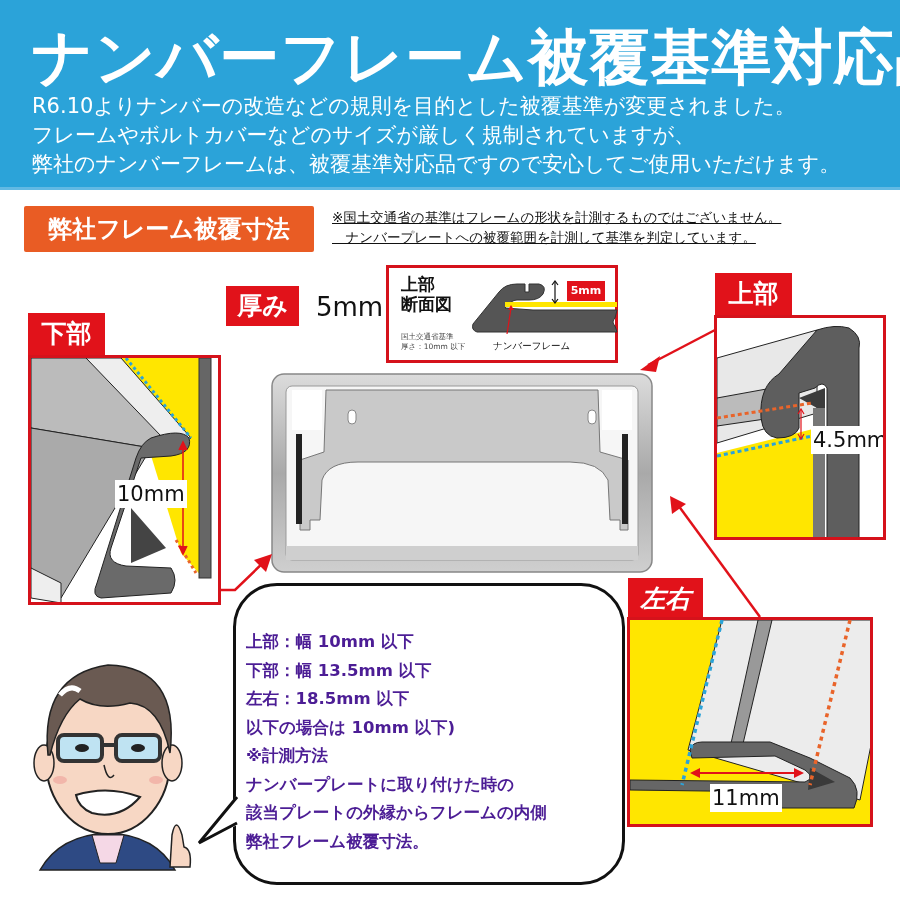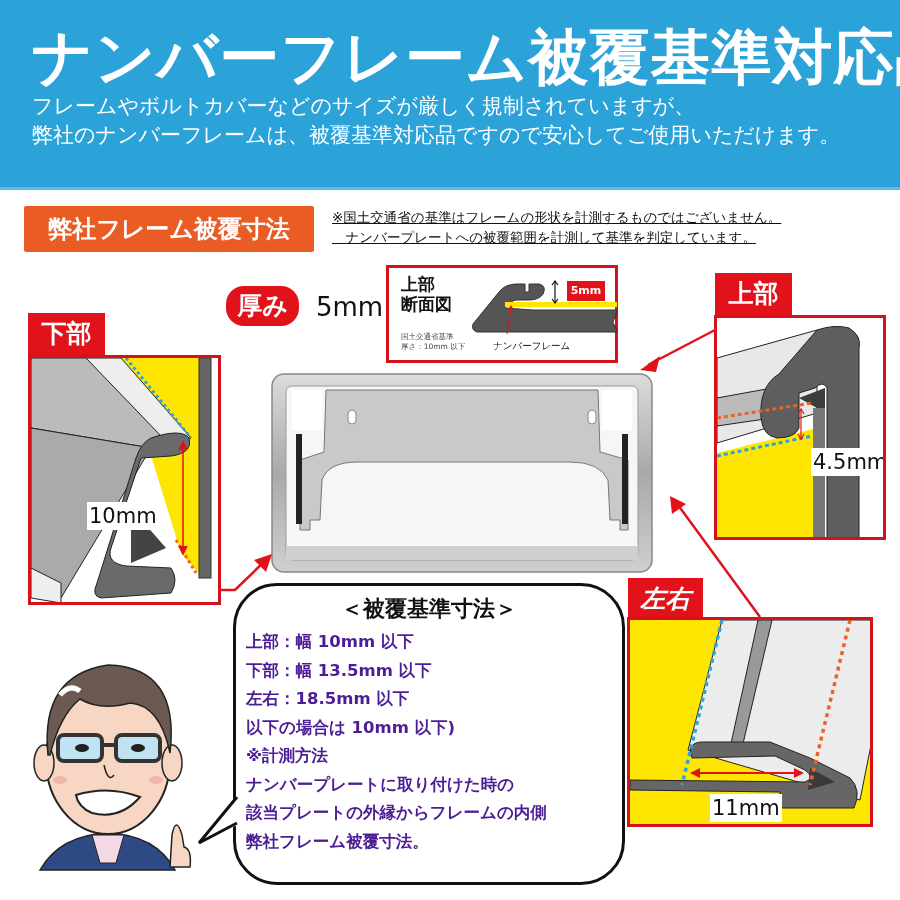--- a/index.html
+++ b/index.html
@@ -8,56 +8,57 @@
 
   .header { position: absolute; left: 0; top: 0; width: 900px; height: 190px; background: #2ba3d9; color: #fff; }
   .header-title { position: absolute; left: 32px; top: 18px; font-size: 60px; font-weight: bold; letter-spacing: 1px; white-space: nowrap; }
   .header-lines { position: absolute; left: 32px; top: 92px; font-size: 21px; line-height: 29px; white-space: nowrap; }
   .header-bottom { position: absolute; left: 0; top: 187px; width: 900px; height: 3px; background: #62b9e3; }
 
   .orange-badge { position: absolute; left: 24px; top: 206px; width: 290px; height: 46px; background: #e95c24; border-radius: 2px; color: #fff; font-size: 24px; font-weight: bold; line-height: 46px; text-align: center; }
   .note { position: absolute; left: 332px; top: 207px; font-size: 13.5px; line-height: 20px; color: #111; white-space: nowrap; text-decoration: underline; }
 
   .red-label { position: absolute; background: #e1121a; color: #fff; font-weight: bold; text-align: center; }
-  .thickness-label { left: 226px; top: 286px; width: 73px; height: 40px; font-size: 25px; line-height: 40px; border-radius: 18px; }
+  .thickness-label { left: 226px; top: 286px; width: 73px; height: 40px; font-size: 25px; line-height: 40px; }
   .thickness-value { position: absolute; left: 316px; top: 292px; font-size: 26px; color: #111; }
 
   .section-box { position: absolute; left: 386px; top: 265px; width: 232px; height: 98px; border: 3px solid #d5121b; background: #fff; }
   .section-title { position: absolute; left: 12px; top: 6px; font-size: 17px; font-weight: bold; line-height: 20px; color: #111; }
   .section-std { position: absolute; left: 12px; top: 64px; font-size: 7.5px; line-height: 10px; color: #444; }
   .section-frame-label { position: absolute; left: 104px; top: 72px; font-size: 9.5px; font-weight: normal; color: #111; }
   .section-5mm { position: absolute; left: 178px; top: 13px; width: 38px; height: 20px; background: #e1121a; color: #fff; font-size: 11px; font-weight: bold; line-height: 20px; text-align: center; }
   .section-svg { position: absolute; left: 80px; top: 4px; }
 
   .detail-box { position: absolute; border: 3px solid #d5121b; background: #fff; overflow: hidden; }
   .bottom-tab { left: 28px; top: 313px; width: 77px; height: 42px; font-size: 25px; line-height: 42px; }
   .bottom-box { left: 28px; top: 355px; width: 193px; height: 250px; }
   .top-tab { left: 715px; top: 273px; width: 77px; height: 42px; font-size: 25px; line-height: 42px; }
   .top-box { left: 714px; top: 315px; width: 172px; height: 225px; }
   .lr-tab { left: 628px; top: 578px; width: 75px; height: 42px; font-size: 25px; line-height: 42px; font-style: italic; }
   .lr-box { left: 627px; top: 617px; width: 246px; height: 210px; }
 
-  .dim-label { position: absolute; background: #fff; color: #111; font-size: 21px; line-height: 24px; padding: 2px 2px; white-space: nowrap; margin-top: 22px; }
+  .dim-label { position: absolute; background: #fff; color: #111; font-size: 21px; line-height: 24px; padding: 2px 2px; white-space: nowrap; }
 
   .plate-frame { position: absolute; left: 270px; top: 370px; width: 385px; height: 207px; }
 
   .bubble { position: absolute; left: 233px; top: 583px; width: 392px; height: 302px; border: 3px solid #111; border-radius: 44px; background: #fff; }
   .bubble-title { position: absolute; left: 0; top: 8px; width: 100%; text-align: center; font-size: 22px; font-weight: bold; color: #111; }
   .bubble-lines { position: absolute; left: 10px; top: 42px; font-size: 16.5px; line-height: 28.5px; font-weight: bold; color: #4c1d95; white-space: nowrap; }
   .bubble-tail { position: absolute; left: 197px; top: 795px; }
 
   .person { position: absolute; left: 20px; top: 635px; }
   .arrow-svg { position: absolute; left: 0; top: 0; pointer-events: none; }
 </style>
 </head>
 <body>
 
 <div class="header">
   <div class="header-title">ナンバーフレーム被覆基準対応品！</div>
   <div class="header-lines">
+    <div>R6.10よりナンバーの改造などの規則を目的とした被覆基準が変更されました。</div>
     <div>フレームやボルトカバーなどのサイズが厳しく規制されていますが、</div>
     <div>弊社のナンバーフレームは、被覆基準対応品ですので安心してご使用いただけます。</div>
   </div>
   <div class="header-bottom"></div>
 </div>
 
 <div class="orange-badge">弊社フレーム被覆寸法</div>
 <div class="note">
   <div>※国土交通省の基準はフレームの形状を計測するものではございません。</div>
   <div>　ナンバープレートへの被覆範囲を計測して基準を判定しています。</div>
@@ -97,21 +98,21 @@
     <polygon points="55,0 90,0 160,80 130,78" fill="#eee" stroke="#222" stroke-width="1"></polygon>
     <polygon points="0,70 120,90 30,240 0,230" fill="#aaa" stroke="#222" stroke-width="1"></polygon>
     <polygon points="0,210 30,225 30,245 0,240" fill="#eee" stroke="#222" stroke-width="1"></polygon>
     <path d="M120 80 Q150 70 158 80 Q162 95 140 98 L110 100 L80 190 Q75 205 95 208 L140 210 Q148 222 140 235 L70 240 Q60 238 66 225 L105 100 Q110 85 120 80 Z" fill="#6a6a6a" stroke="#222" stroke-width="1"></path>
     <polygon points="100,150 135,190 100,205" fill="#444"></polygon>
     <line x1="95" y1="0" x2="160" y2="80" stroke="#2ba3d9" stroke-width="3" stroke-dasharray="3,3"></line>
     <line x1="145" y1="182" x2="165" y2="215" stroke="#e9642a" stroke-width="3" stroke-dasharray="3,3"></line>
     <line x1="152" y1="85" x2="152" y2="195" stroke="#e1121a" stroke-width="1.5"></line>
     <path d="M148 92 L152 84 L156 92 M148 188 L152 196 L156 188" stroke="#e1121a" stroke-width="1.5" fill="#e1121a"></path>
   </svg>
-  <div class="dim-label" style="left:56px; top:122px;">10mm</div>
+  <div class="dim-label" style="left:84px; top:122px;">10mm</div>
 </div>
 
 <svg class="plate-frame" width="385" height="207" viewBox="0 0 385 207">
   <defs>
     <linearGradient id="chrome" x1="0" y1="0" x2="0" y2="1">
       <stop offset="0" stop-color="#dcdcdc"></stop>
       <stop offset="0.5" stop-color="#a9a9a9"></stop>
       <stop offset="1" stop-color="#cfcfcf"></stop>
     </linearGradient>
   </defs>
@@ -152,34 +153,33 @@
     <rect x="0" y="0" width="246" height="210" fill="#ffe600"></rect>
     <polygon points="92,0 246,0 246,100 230,180 58,130" fill="#ececec" stroke="#222" stroke-width="1"></polygon>
     <polygon points="128,0 142,0 112,128 100,128" fill="#999" stroke="#222" stroke-width="1"></polygon>
     <path d="M60 130 Q62 122 72 122 L140 122 L180 138 L220 158 Q232 170 224 188 L150 188 L150 172 L0 170 L0 160 L175 162 Q186 158 175 150 L145 136 L62 138 Z" fill="#666" stroke="#222" stroke-width="1"></path>
     <polygon points="180,148 205,162 178,170" fill="#3a3a3a"></polygon>
     <line x1="92" y1="0" x2="52" y2="165" stroke="#2ba3d9" stroke-width="3.5" stroke-dasharray="4,4"></line>
     <line x1="220" y1="0" x2="180" y2="165" stroke="#e9642a" stroke-width="3.5" stroke-dasharray="4,4"></line>
     <line x1="62" y1="153" x2="172" y2="153" stroke="#e1121a" stroke-width="2"></line>
     <path d="M70 148 L60 153 L70 158 Z M164 148 L174 153 L164 158 Z" fill="#e1121a"></path>
   </svg>
-  <div class="dim-label" style="left:80px; top:152px;">11mm</div>
+  <div class="dim-label" style="left:80px; top:164px;">11mm</div>
 </div>
 
 <svg class="arrow-svg" width="900" height="900" viewBox="0 0 900 900">
   <polyline points="221,590 235,590 268,558" fill="none" stroke="#e1121a" stroke-width="2.5"></polyline>
   <polygon points="272,554 254,560 266,572" fill="#e1121a"></polygon>
   <line x1="715" y1="330" x2="648" y2="365" stroke="#e1121a" stroke-width="2.5"></line>
   <polygon points="640,370 660,356 656,372" fill="#e1121a"></polygon>
   <line x1="760" y1="617" x2="678" y2="505" stroke="#e1121a" stroke-width="2.5"></line>
   <polygon points="670,496 686,504 672,514" fill="#e1121a"></polygon>
 </svg>
 
 <div class="bubble">
-  <div class="bubble-title">＜被覆基準寸法＞</div>
   <div class="bubble-lines">
     <div>上部：幅 10mm 以下</div>
     <div>下部：幅 13.5mm 以下</div>
     <div>左右：18.5mm 以下</div>
     <div>以下の場合は 10mm 以下)</div>
     <div>※計測方法</div>
     <div>ナンバープレートに取り付けた時の</div>
     <div>該当プレートの外縁からフレームの内側</div>
     <div>弊社フレーム被覆寸法。</div>
   </div>

